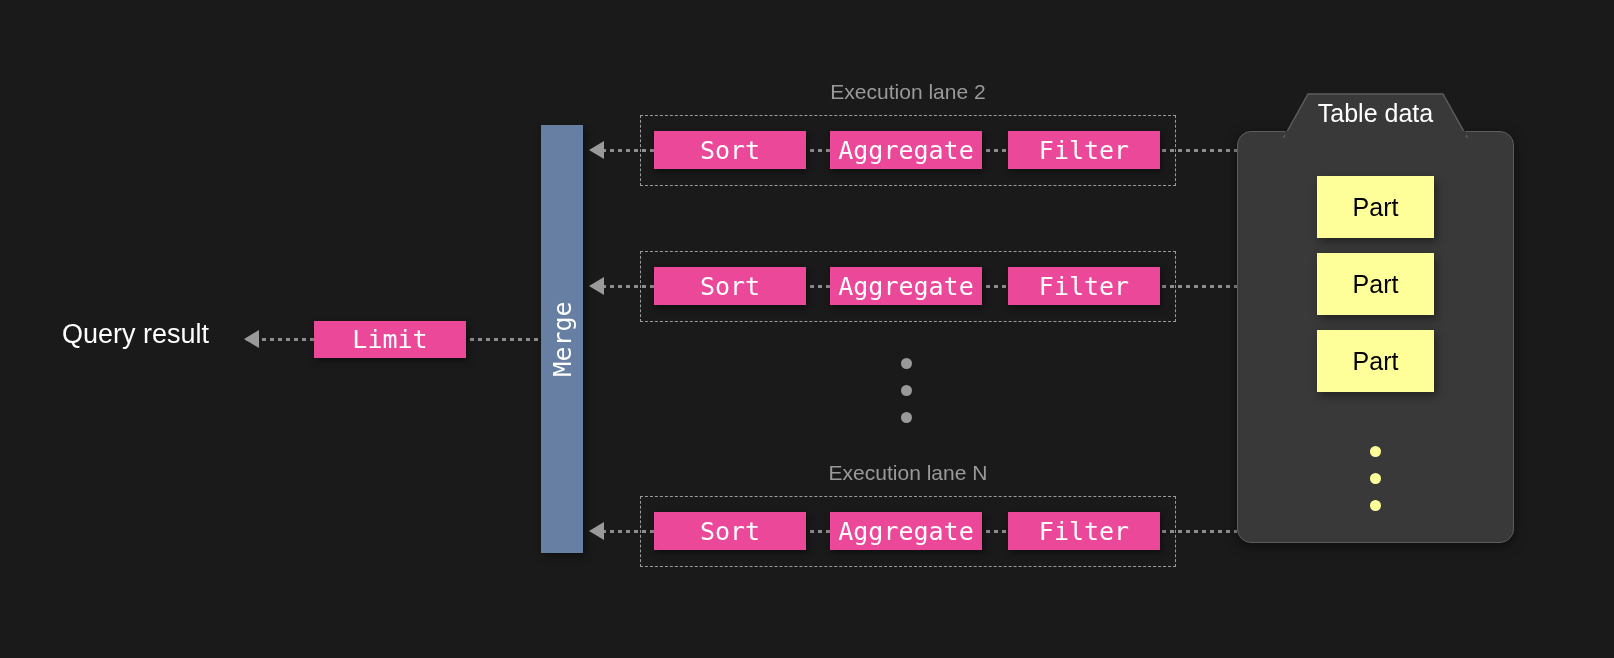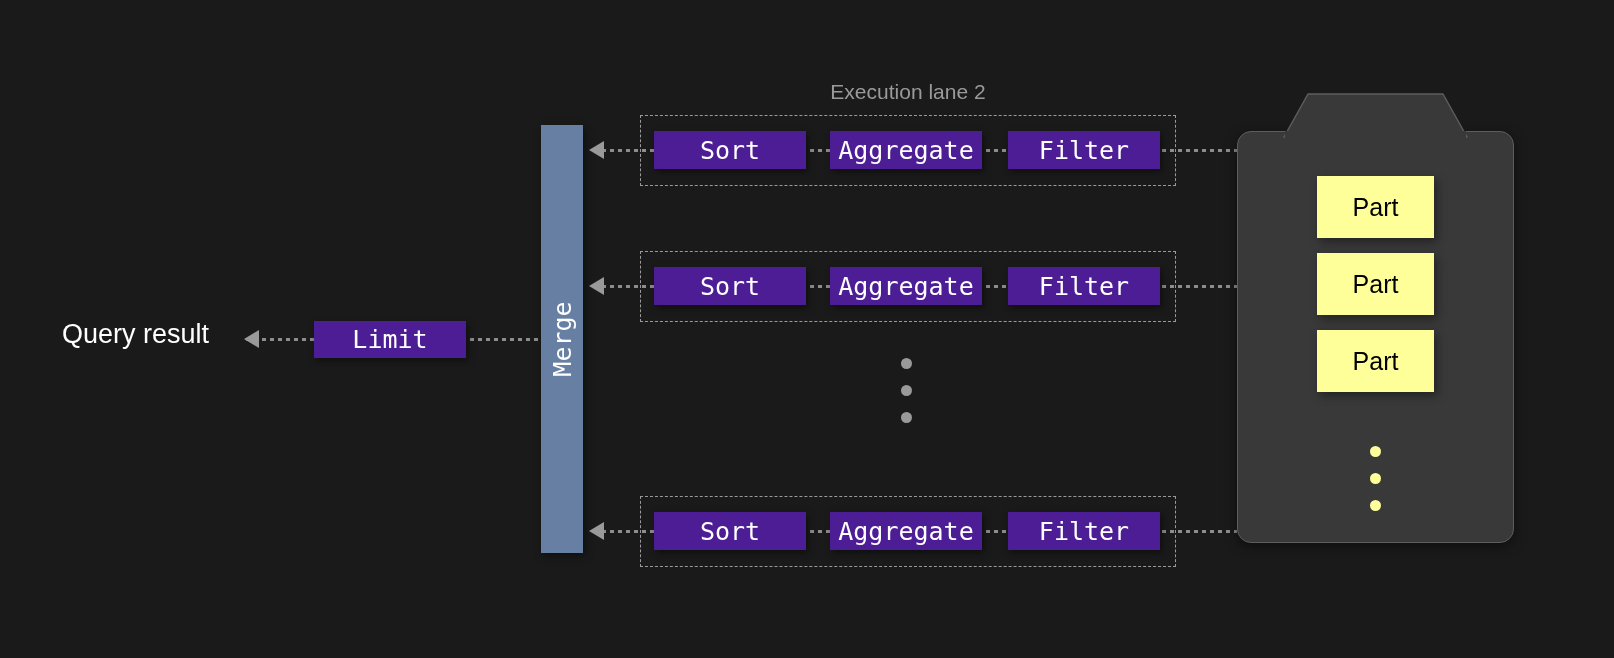--- a/index.html
+++ b/index.html
@@ -27,21 +27,21 @@
     position: absolute;
     width: 0; height: 0;
     border-top: 9px solid transparent;
     border-bottom: 9px solid transparent;
     border-right: 15px solid #9a9a9a;
   }
 
   
   .op {
     position: absolute;
-    background: #4c1d95;
+    background: #ec4899;
     color: #ffffff;
     font-family: "DejaVu Sans Mono", monospace;
     font-size: 25px;
     display: flex; align-items: center; justify-content: center;
     letter-spacing: 0px;
     box-shadow: 2px 3px 7px rgba(0,0,0,0.45);
   }
 
   
   #merge-bar {
@@ -166,37 +166,39 @@
   <div class="op" style="left:654px; top:267px; width:152px; height:38px;">Sort</div>
   <div class="op" style="left:830px; top:267px; width:152px; height:38px;">Aggregate</div>
   <div class="op" style="left:1008px; top:267px; width:152px; height:38px;">Filter</div>
 
   <div class="vdots gray" style="left:901px; top:358px;">
     <i></i>
     <i></i>
     <i></i>
   </div>
 
+  <div class="lane-title" style="left:640px; top:461px; width:536px;">Execution lane N</div>
 
   <div class="lane-box" style="left:640px; top:496px; width:536px; height:71px;"></div>
 
   <div class="dotline" style="left:602px; top:530px; width:635px;"></div>
   <div class="arrow-left" style="left:589px; top:522px;"></div>
 
   <div class="op" style="left:654px; top:512px; width:152px; height:38px;">Sort</div>
   <div class="op" style="left:830px; top:512px; width:152px; height:38px;">Aggregate</div>
   <div class="op" style="left:1008px; top:512px; width:152px; height:38px;">Filter</div>
 
   <div id="table-panel"></div>
 
   <div id="table-tab">
     <svg width="185" height="47" viewBox="0 0 185 47">
       <path d="M 25 1 L 160 1 L 184 44 L 1 44 Z" fill="#393939" stroke="#5d5d5d" stroke-width="1.5" stroke-linejoin="round"></path>
       <rect x="2" y="38" width="181" height="9" fill="#393939"></rect>
     </svg>
+    <div id="table-tab-label">Table data</div>
   </div>
 
   <div class="part" style="top:176px;">Part</div>
   <div class="part" style="top:253px;">Part</div>
   <div class="part" style="top:330px;">Part</div>
 
   <div class="vdots yellow" style="left:1370px; top:446px;">
     <i></i>
     <i></i>
     <i></i>

